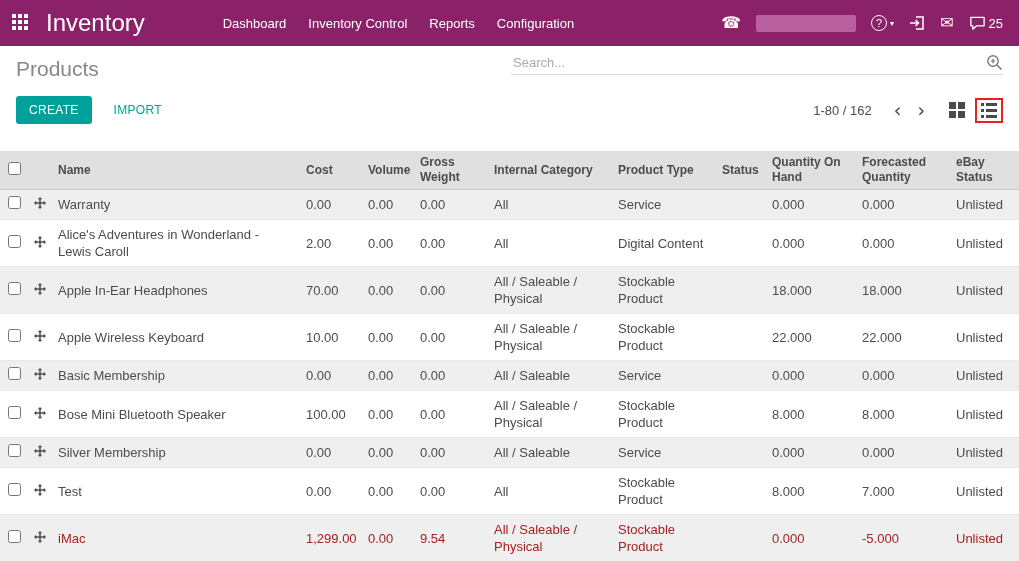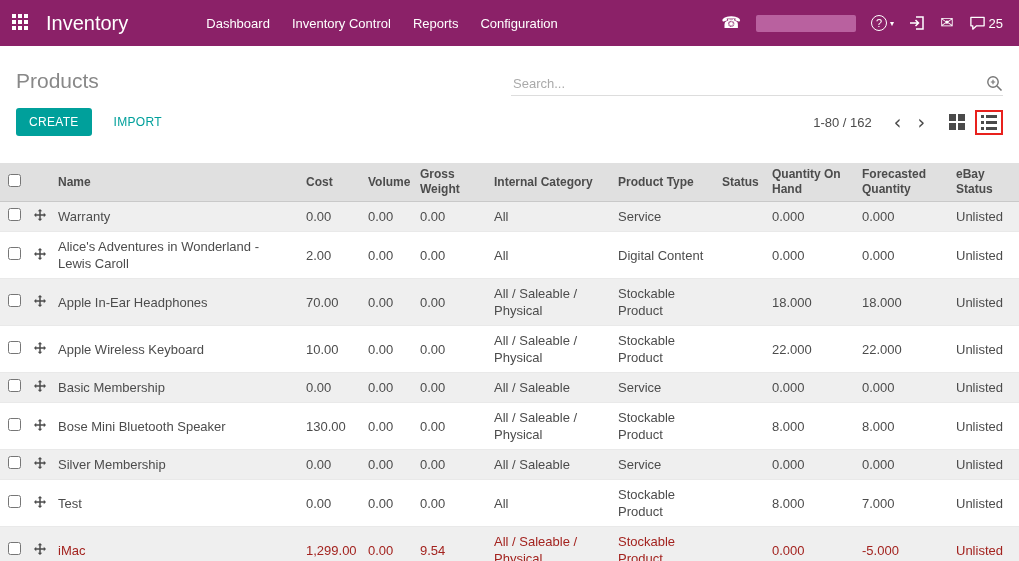--- a/index.html
+++ b/index.html
@@ -13,38 +13,38 @@
   .topbar {
     height:46px; background:var(--topbar,#8b2168); color:#fff;
     display:flex; align-items:center; padding:0 16px 0 12px;
   }
   .apps-btn {
     width:18px; height:18px; display:grid; cursor:pointer;
     grid-template-columns:repeat(3,4px); grid-template-rows:repeat(3,4px); gap:2px;
     margin-right:16px;
   }
   .apps-btn span { background:#fff; }
-  .app-title { font-size:20px; font-weight:500; margin-right:78px; }
+  .app-title { font-size:24px; font-weight:500; margin-right:78px; }
   .topbar-menu { display:flex; gap:22px; font-size:13px; }
   .topbar-menu a { color:#fff; text-decoration:none; cursor:pointer; }
   .topbar-right { margin-left:auto; display:flex; align-items:center; gap:15px; }
   .phone-glyph { font-size:16px; line-height:1; cursor:pointer; }
   .redacted { width:100px; height:17px; background:var(--redacted,#b9619f); border-radius:2px; }
   .help { display:flex; align-items:center; gap:3px; cursor:pointer; }
   .help .qmark {
     width:16px; height:16px; border:1px solid #fff; border-radius:50%;
     font-size:11px; display:flex; align-items:center; justify-content:center;
   }
   .help .caret { font-size:8px; }
   .icon-btn { display:flex; align-items:center; cursor:pointer; }
   .mail-glyph { font-size:16px; line-height:1; }
   .messages { display:flex; align-items:center; gap:3px; font-size:13px; cursor:pointer; }
   
   .control-panel { padding:8px 16px 0 16px; }
-  .cp-top { display:flex; align-items:flex-end;margin-top:12px; }
+  .cp-top { display:flex; align-items:flex-start; }
   .page-title { font-size:21px; color:#888; line-height:30px; }
   .search-box {
     margin-left:auto; width:492px; display:flex; align-items:center;
     border-bottom:1px solid #ddd; padding-bottom:3px;
   }
   .search-box input {
     border:none; outline:none; flex:1; font-size:13px; background:transparent;
     font-family:"Liberation Sans", sans-serif; color:#4c4c4c;
   }
   .search-box input::placeholder { color:#aaa; }
@@ -326,21 +326,21 @@
   <tr>
     <td class="ctrl"><input type="checkbox" style=""></td>
     <td class="ctrl">
       <span class="drag-handle">
         <svg width="12" height="12" viewBox="0 0 16 16" fill="#4c4c4c">
               <path d="M8 0l3 3H9v4h4V5l3 3-3 3V9H9v4h2l-3 3-3-3h2V9H3v2L0 8l3-3v2h4V3H5z"></path>
             </svg>
       </span>
     </td>
     <td>Bose Mini Bluetooth Speaker</td>
-    <td class="num">130.00</td>
+    <td class="num">100.00</td>
     <td class="num">0.00</td>
     <td class="num">0.00</td>
     <td>All / Saleable / Physical</td>
     <td>Stockable Product</td>
     <td></td>
     <td class="num">8.000</td>
     <td class="num">8.000</td>
     <td class="num">Unlisted</td>
   </tr>
 

